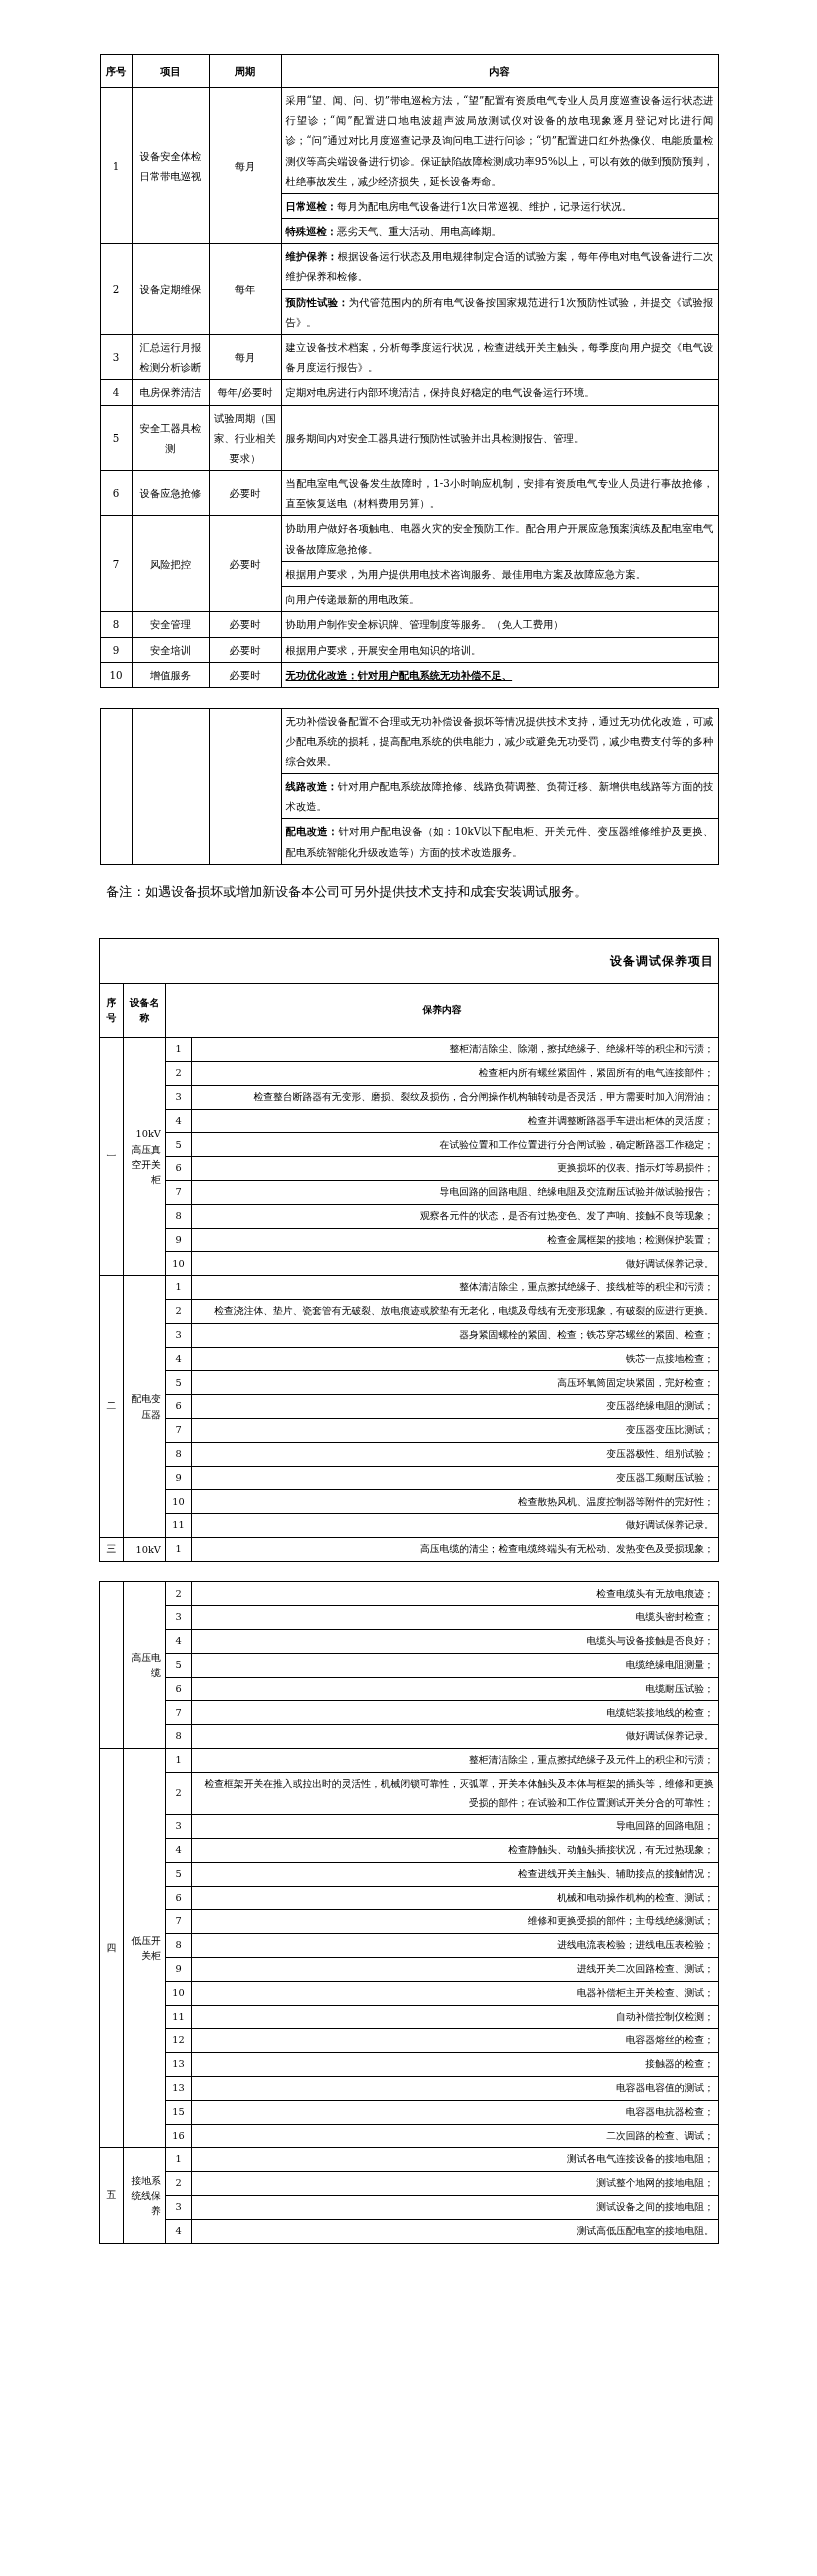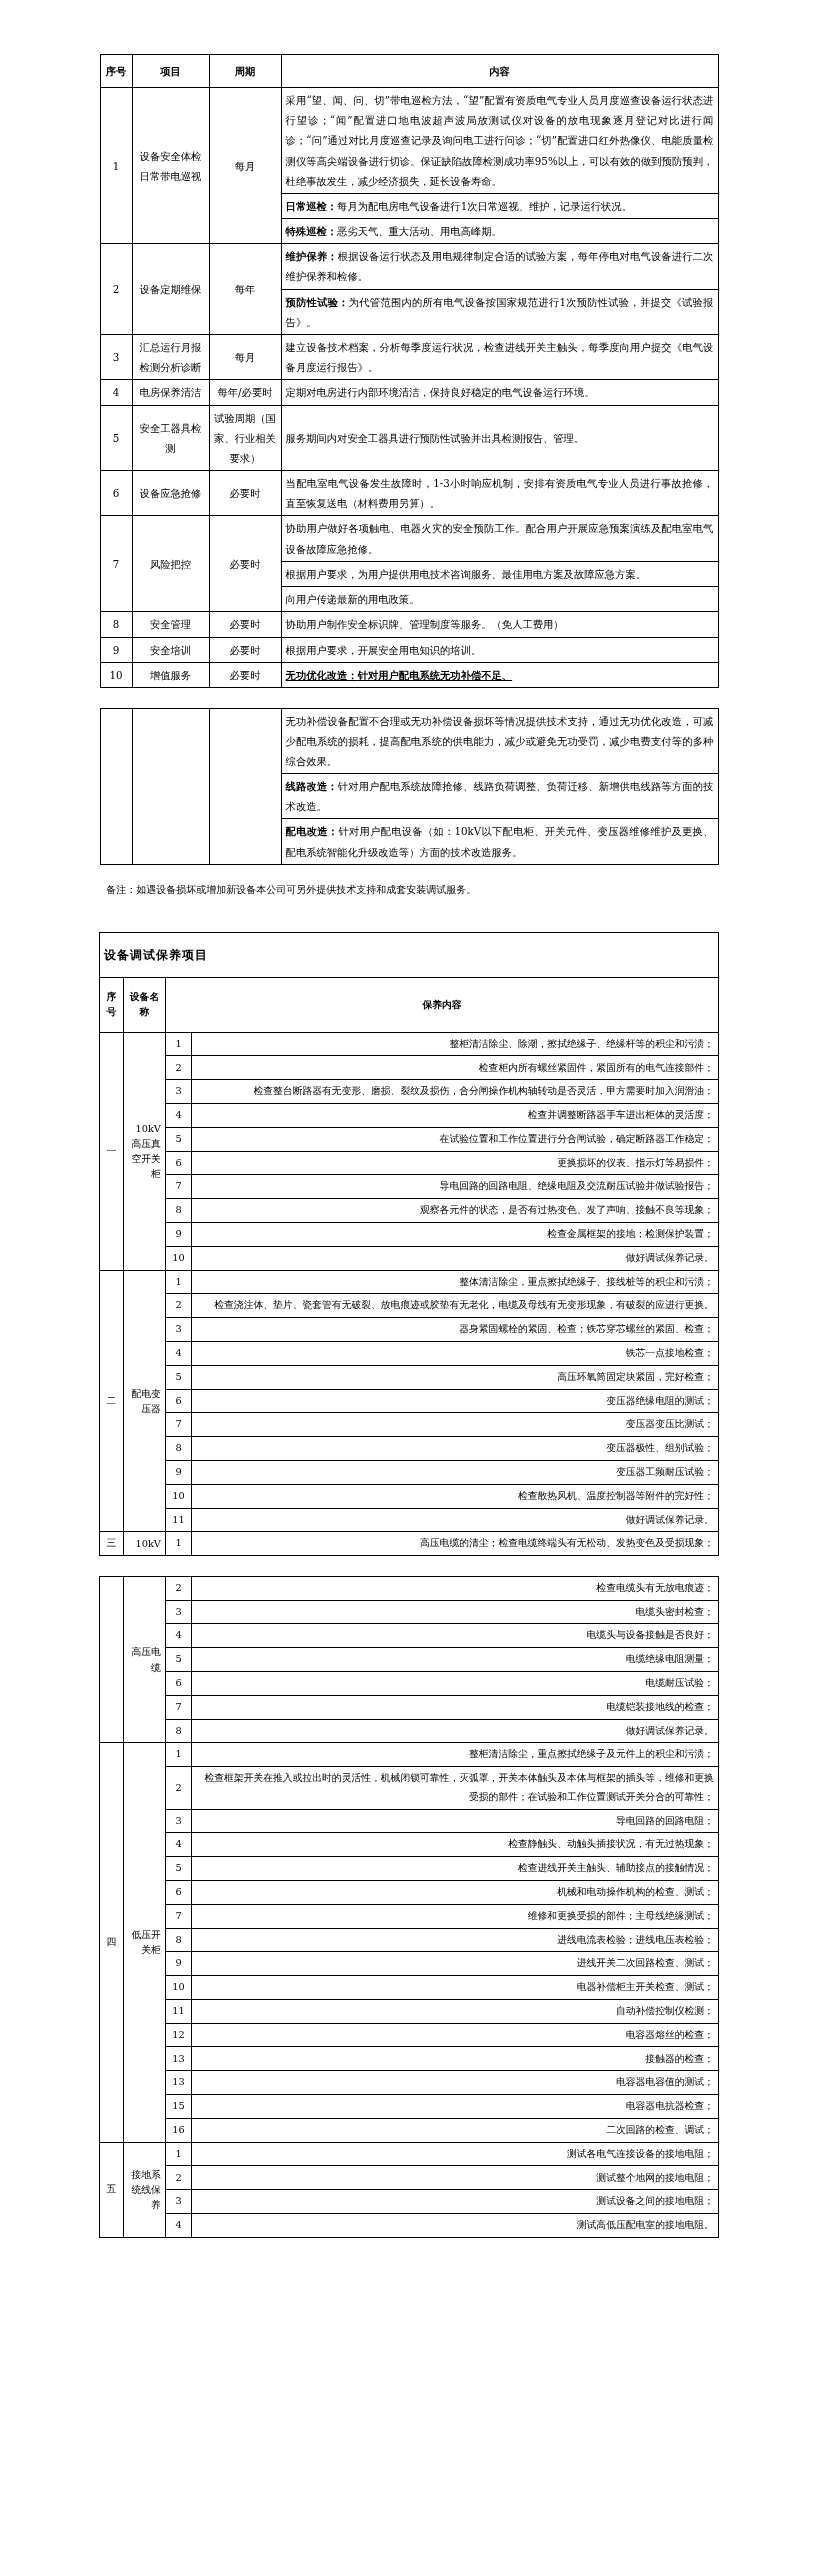--- a/index.html
+++ b/index.html
@@ -49,34 +49,34 @@
   .t1 .col-item { width: 77px; }
   .t1 .col-per  { width: 72px; }
   .t1 .col-cnt  { width: 437px; }
   .t1 .vert-item { text-align: center; }
   .t1 .content-cell { text-align: justify; text-justify: inter-ideograph; }
 
   
   .note {
     width: 618px;
     margin: 15.5px auto 0 auto;
-    font-size: 10px;
+    font-size: 13px;
     line-height: 1.9;
     text-align: left;
     padding-left: 6.2px;
     box-sizing: border-box;
   }
 
   
   .gap-lg { height: 33px; }
   .gap-md { height: 19.6px; }
 
   .t2 td { font-size: 9.8px; line-height: 1.9; }
   .t2 .title-cell {
-    text-align: left;
+    text-align: right;
     font-weight: bold;
     font-size: 12px;
     height: 40px;
     letter-spacing: 1px;
   }
   .t2 .hdr td {
     text-align: center;
     font-weight: bold;
     height: 49px;
   }

